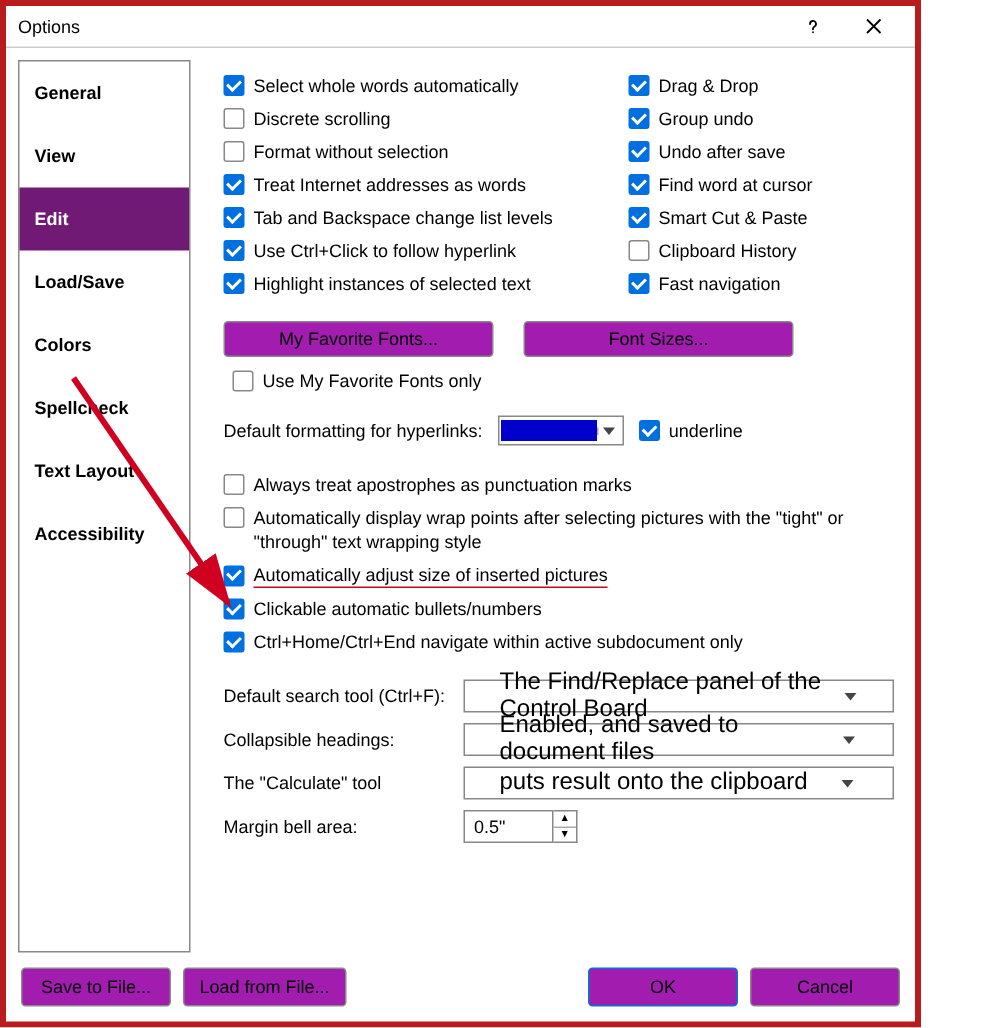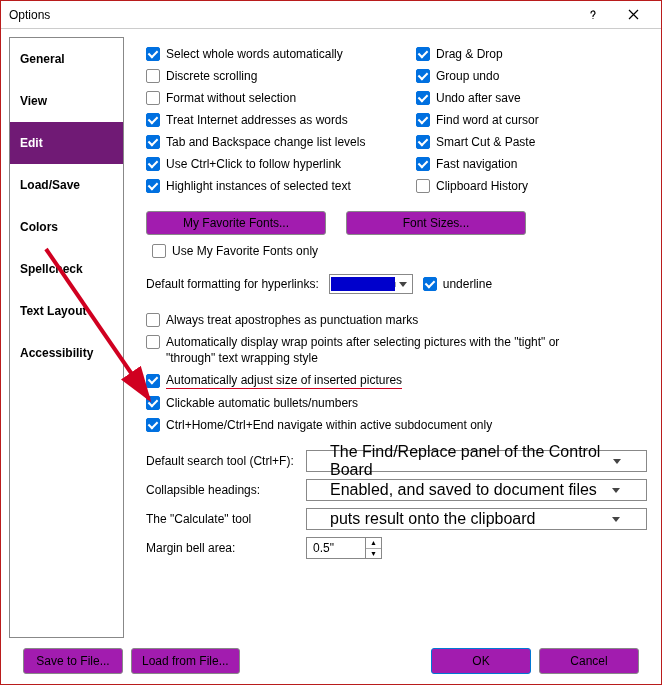--- a/index.html
+++ b/index.html
@@ -6,22 +6,22 @@
   html, body {
     margin: 0; padding: 0;
     font-family: "Segoe UI", Tahoma, sans-serif;
     font-size: 12px;
     color: #000;
     background: #fff;
     width: 662px; height: 685px;
     overflow: hidden;
   }
   .window {
-    width: 662px; height: 685px;
-    border: 1px solid #b91c1c;
+    width: 614px; height: 685px;
+    border: 4px solid #b91c1c;
     display: flex; flex-direction: column;
     background: #fff;
     position: relative;
   }
   .titlebar {
     height: 28px;
     display: flex; align-items: center;
     padding: 0 8px;
     border-bottom: 1px solid #ccc;
   }
@@ -159,21 +159,21 @@
   .spin .spin-btns .sb {
     flex:1; display:flex; align-items:center; justify-content:center;
     font-size: 7px; line-height: 1;
     cursor: pointer;
   }
   .spin .spin-btns .sb:first-child { border-bottom: 1px solid #aaa; }
 
   .footer {
     height: 46px;
     display: flex; align-items: center;
-    padding: 0 22px;
+    padding: 0 10px;
     gap: 8px;
   }
   .footer .spacer { flex:1; }
   .footer .btn { min-width: 100px; height: 26px; line-height: 16px; }
 
   .chev-down {
     width: 0; height: 0;
     border-left: 4px solid transparent;
     border-right: 4px solid transparent;
     border-top: 5px solid #444;
@@ -260,27 +260,27 @@
               <span class="lbl">Undo after save</span>
             </label>
           <label class="chk checked">
               <span class="box"></span>
               <span class="lbl">Find word at cursor</span>
             </label>
           <label class="chk checked">
               <span class="box"></span>
               <span class="lbl">Smart Cut &amp; Paste</span>
             </label>
+          <label class="chk">
+              <span class="box"></span>
+              <span class="lbl">Clipboard History</span>
+            </label>
           <label class="chk checked">
               <span class="box"></span>
               <span class="lbl">Fast navigation</span>
-            </label>
-          <label class="chk">
-              <span class="box"></span>
-              <span class="lbl">Clipboard History</span>
             </label>
         </div>
       </div>
 
       <div class="row section-gap" style="gap:20px;">
         <div class="btn wide">My Favorite Fonts...</div>
         <div class="btn wide">Font Sizes...</div>
       </div>
       <label class="chk" style="margin-top:8px; margin-left:6px;">
           <span class="box"></span>

